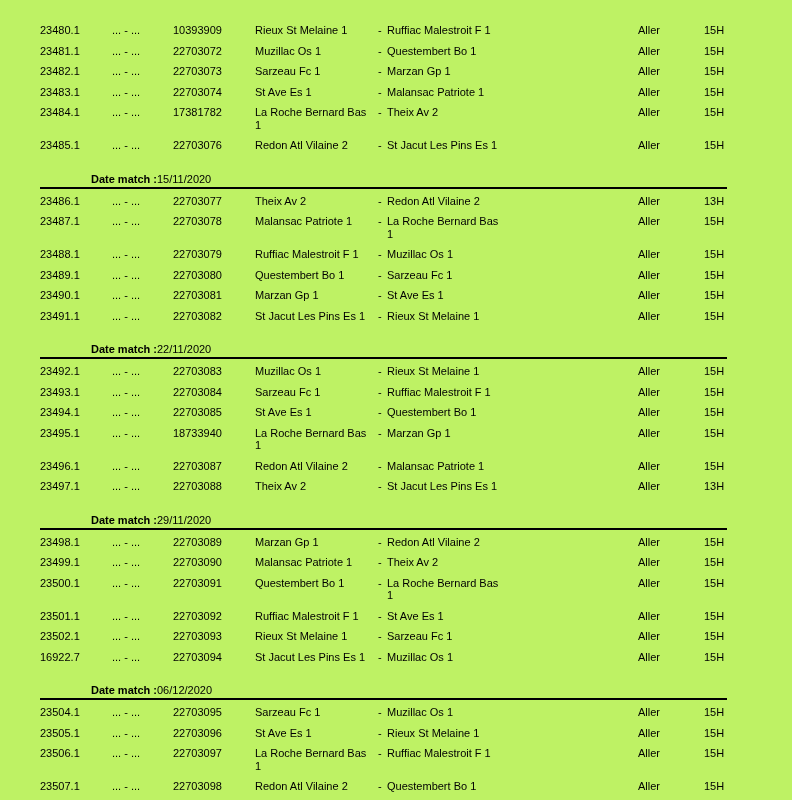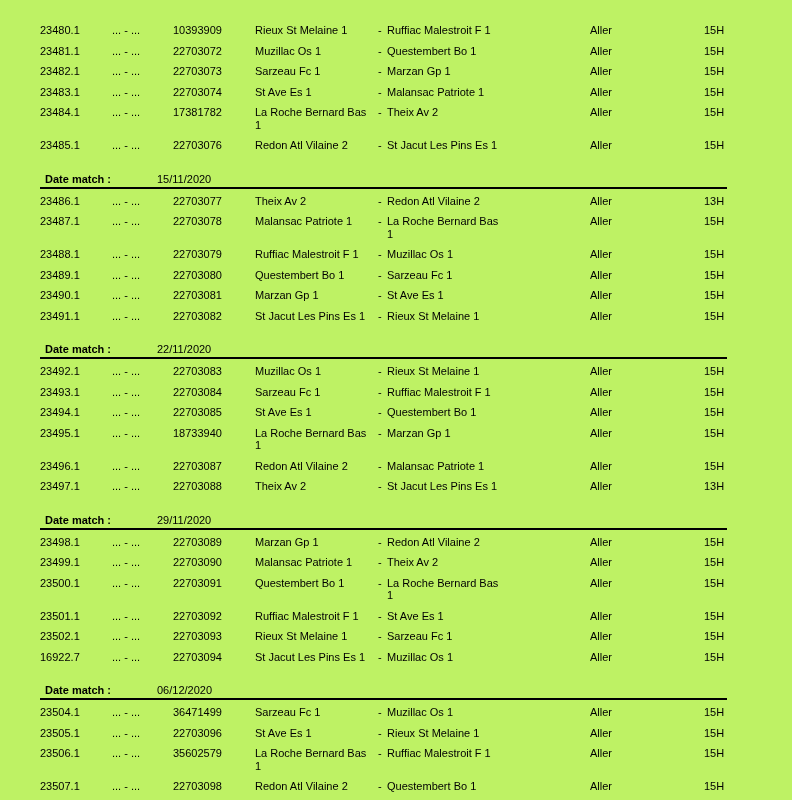--- a/index.html
+++ b/index.html
@@ -17,39 +17,39 @@
   }
   .section-header {
     display: flex;
     align-items: baseline;
     margin: 17px 0 0 40px;
     width: 687px;
     line-height: 13px;
     padding-bottom: 1px;
     border-bottom: 2px solid #000000;
   }
-  .dm-label { font-weight: bold; margin-left: 5px; width: 112px; flex: 0 0 auto; }
+  .dm-label { font-weight: bold; margin-left: 5px; width: 112px; flex: 0 0 auto; text-align: right; }
   .dm-date  { flex: 0 0 auto; }
   .rows { padding-top: 2px; }
   .section:first-child .rows { padding-top: 0; }
   .row {
     display: flex;
     align-items: flex-start;
     padding: 4px 0;
     line-height: 12.5px;
   }
   .cell { flex: 0 0 auto; white-space: nowrap; }
   .c-num   { margin-left: 40px; width: 72px; }
   .c-score { width: 61px; }
   .c-code  { width: 82px; }
   .c-home  { width: 116px; margin-right: 7px; white-space: normal; }
   .c-away  { width: 212px; display: flex; align-items: flex-start; }
   .c-dash  { flex: 0 0 9px; }
   .c-awayname { flex: 0 0 116px; white-space: normal; }
-  .c-leg   { width: 70px; }
+  .c-leg   { width: 70px; text-align: right; }
   .c-time  { flex: 1 1 auto; margin-left: 44px; }
 </style>
 </head>
 <body>
 
 <div class="page">
   <div id="sections">
   <div class="section">
 
     <div class="rows">
@@ -393,21 +393,21 @@
 
   <div class="section">
     <div class="section-header">
       <span class="dm-label">Date match :</span>
       <span class="dm-date">06/12/2020</span>
     </div>
     <div class="rows">
   <div class="row">
     <span class="cell c-num">23504.1</span>
     <span class="cell c-score">... - ...</span>
-    <span class="cell c-code">36471499</span>
+    <span class="cell c-code">22703095</span>
     <span class="cell c-home">Sarzeau Fc 1</span>
     <span class="cell c-away">
       <span class="c-dash">-</span>
       <span class="c-awayname">Muzillac Os 1</span>
     </span>
     <span class="cell c-leg">Aller</span>
     <span class="cell c-time">15H</span>
   </div>
 
   <div class="row">
@@ -419,21 +419,21 @@
       <span class="c-dash">-</span>
       <span class="c-awayname">Rieux St Melaine 1</span>
     </span>
     <span class="cell c-leg">Aller</span>
     <span class="cell c-time">15H</span>
   </div>
 
   <div class="row">
     <span class="cell c-num">23506.1</span>
     <span class="cell c-score">... - ...</span>
-    <span class="cell c-code">35602579</span>
+    <span class="cell c-code">22703097</span>
     <span class="cell c-home">La Roche Bernard Bas 1</span>
     <span class="cell c-away">
       <span class="c-dash">-</span>
       <span class="c-awayname">Ruffiac Malestroit F 1</span>
     </span>
     <span class="cell c-leg">Aller</span>
     <span class="cell c-time">15H</span>
   </div>
 
   <div class="row">

